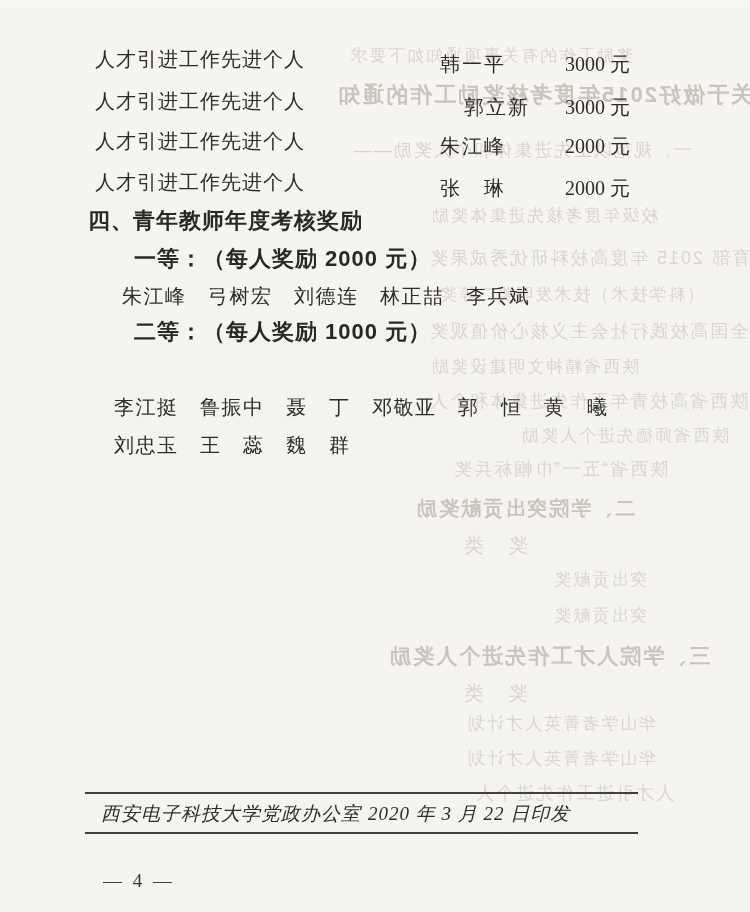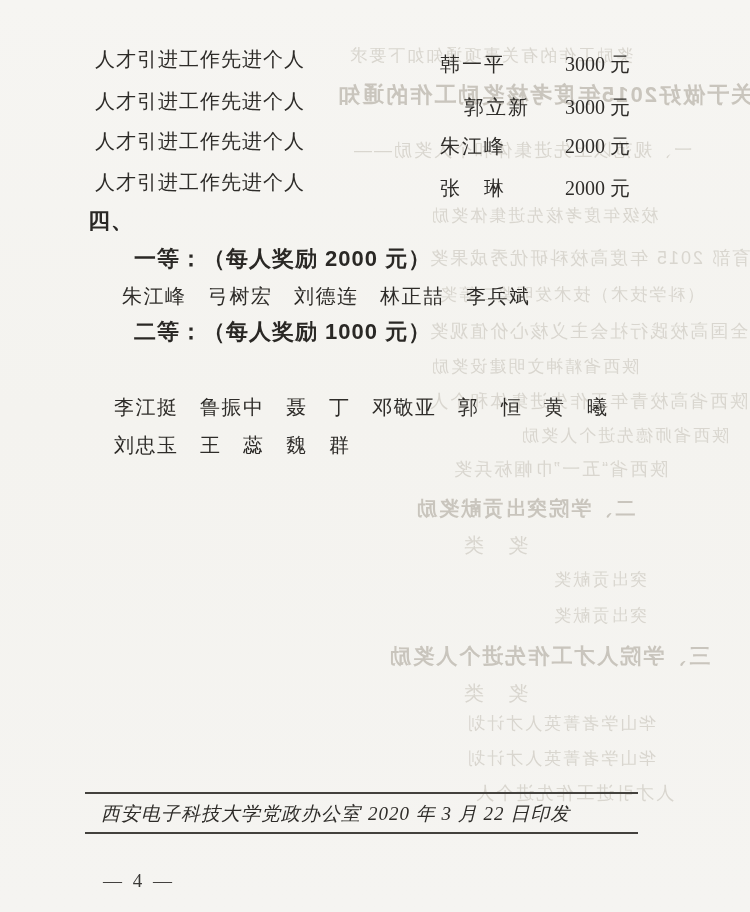--- a/index.html
+++ b/index.html
@@ -89,20 +89,21 @@
       <span class="abs award-name" style="left:440px;top:133px">朱江峰</span>
       <span class="abs award-amount" style="left:565px;top:133px">2000 元</span>
     </div>
     <div>
       <span class="abs award-label" style="left:95px;top:169px">人才引进工作先进个人</span>
       <span class="abs award-name" style="left:440px;top:175px">张　琳</span>
       <span class="abs award-amount" style="left:565px;top:175px">2000 元</span>
     </div>
 
     <span class="abs sec-head" style="left:88px;top:206px">四、</span>
+    <span class="abs sec-head" style="left:133px;top:206px">青年教师年度考核奖励</span>
 
     <span class="abs tier-head" style="left:134px;top:244px">一等：（每人奖励 2000 元）</span>
     <span class="abs names-row" style="left:122px;top:283px">朱江峰　弓树宏　刘德连　林正喆　李兵斌</span>
 
     <span class="abs tier-head" style="left:134px;top:317px">二等：（每人奖励 1000 元）</span>
     <span class="abs names-row" style="left:114px;top:394px">李江挺　鲁振中　聂　丁　邓敬亚　郭　恒　黄　曦</span>
     <span class="abs names-row" style="left:114px;top:432px">刘忠玉　王　蕊　魏　群</span>
 
     <div class="rule" style="left:85px;top:792px;width:553px"></div>
     <span class="abs footer-text" style="left:101px;top:801px">西安电子科技大学党政办公室</span>

